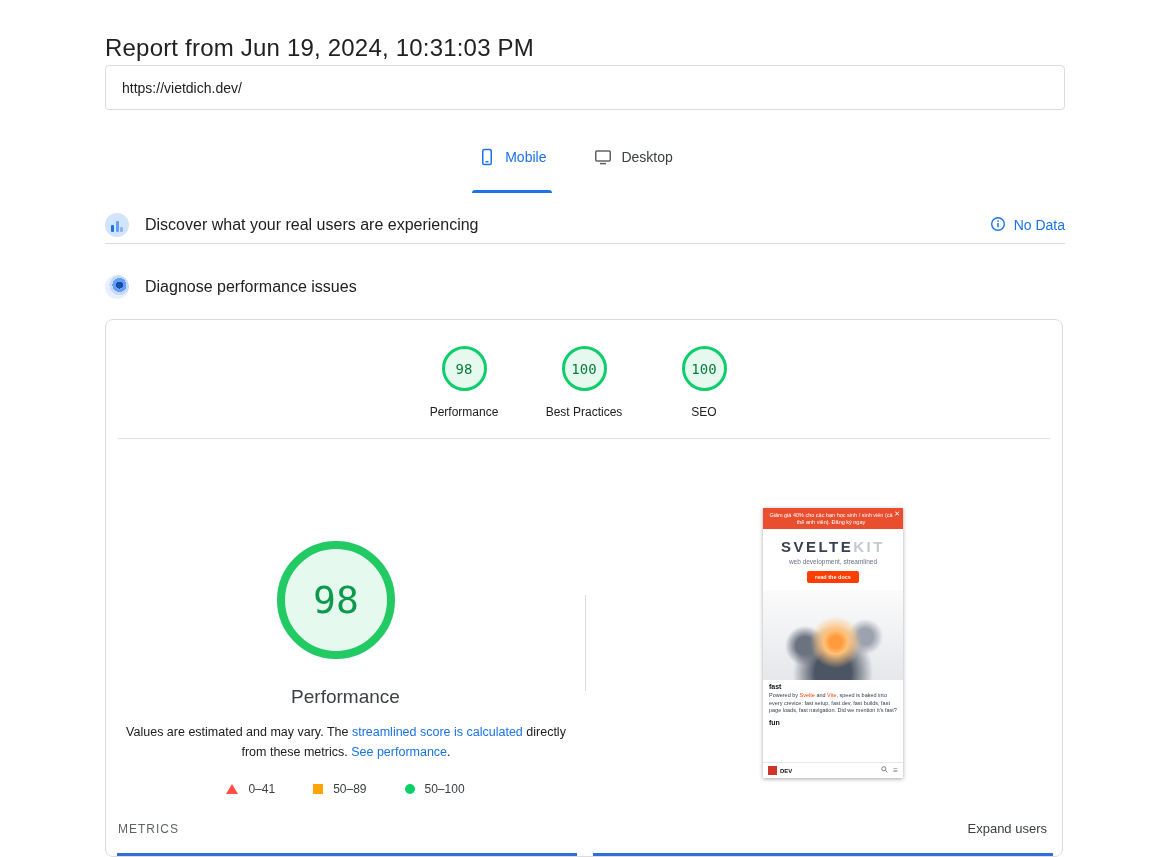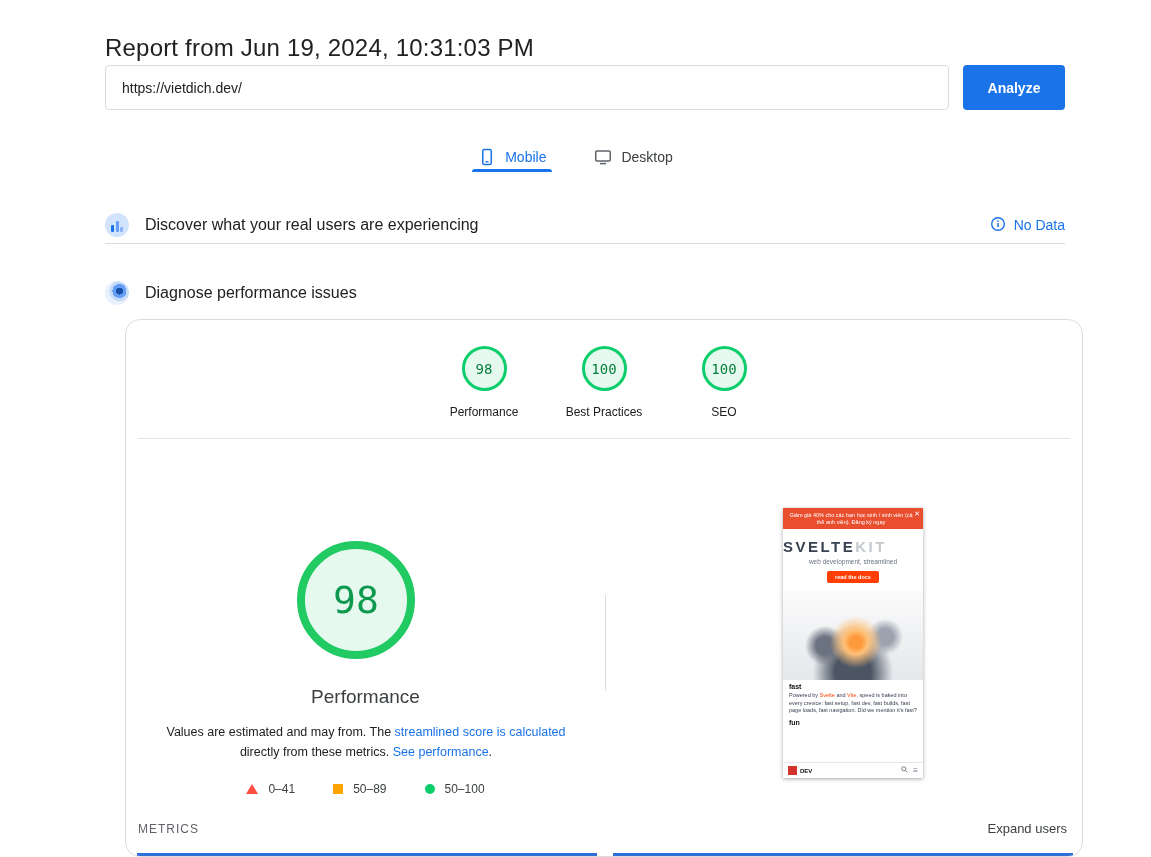--- a/index.html
+++ b/index.html
@@ -6,43 +6,43 @@
   body{width:1151px;height:857px;background:#fff;font-family:"Liberation Sans",sans-serif;color:#202124;}
   .page{position:relative;width:1151px;height:857px;overflow:hidden;background:#fff;}
 
   .page-title{position:absolute;left:105px;top:18px;font-size:24px;font-weight:400;color:#212121;letter-spacing:.2px;}
 
   .url-row{position:absolute;left:105px;top:65px;width:960px;display:flex;gap:14px;}
   .url-input{flex:1;height:45px;border:1px solid #dadce0;border-radius:4px;padding:14px 16px;font-size:14px;color:#202124;font-family:inherit;box-sizing:border-box;outline:none;}
   .analyze-btn{width:102px;height:45px;background:#1a73e8;color:#fff;border:none;border-radius:4px;font-size:14px;font-weight:700;font-family:inherit;cursor:pointer;}
 
   .tabs{position:absolute;top:140px;left:0;width:100%;display:flex;justify-content:center;gap:36px;}
-  .tab{display:flex;align-items:center;gap:9px;font-size:14px;font-weight:500;color:#3c4043;padding:8px 6px 6px;position:relative;cursor:pointer;}
+  .tab{display:flex;align-items:center;gap:9px;font-size:14px;font-weight:500;color:#3c4043;padding:8px 6px 27px;position:relative;cursor:pointer;}
   .tab svg{display:block;}
   .tab.active{color:#1a73e8;}
   .tab-underline{position:absolute;left:0;right:0;bottom:0;height:3px;background:#1a73e8;border-radius:3px 3px 0 0;}
 
   .section-row{position:absolute;left:105px;width:960px;display:flex;align-items:center;gap:16px;}
   .row-discover{top:213px;}
-  .row-diagnose{top:281px;}
+  .row-diagnose{top:275px;}
   .row-title{font-size:16px;color:#202124;}
   .row-right{margin-left:auto;display:flex;align-items:center;gap:8px;color:#1a73e8;font-size:14px;cursor:pointer;}
 
   .divider-h{position:absolute;left:105px;width:960px;height:1px;background:#dadce0;top:243px;}
 
   .field-icon{width:24px;height:24px;border-radius:50%;background:#d2e3fc;position:relative;flex:0 0 auto;}
   .field-icon .bar{position:absolute;bottom:5px;width:3px;background:#1a73e8;border-radius:1px;}
   .field-icon .b1{left:6px;height:7px;}
   .field-icon .b2{left:10.5px;height:11px;background:#669df6;}
   .field-icon .b3{left:15px;height:5px;background:#8ab4f8;}
 
   .lab-icon{width:24px;height:24px;border-radius:50%;flex:0 0 auto;
     background:radial-gradient(circle at 60% 42%,#174ea6 0 3.5px,#669df6 3.5px 7px,#c7dbf9 7px 10px,#e8f0fe 10px);}
 
-  .card{position:absolute;left:105px;top:319px;width:958px;height:538px;border:1px solid #dadce0;border-radius:15px;background:#fff;box-sizing:border-box;overflow:hidden;margin-left:20px;}
+  .card{position:absolute;left:105px;top:319px;width:958px;height:538px;border:1px solid #dadce0;border-radius:8px;background:#fff;box-sizing:border-box;overflow:hidden;}
 
   .scores-row{position:absolute;top:26px;left:0;width:100%;display:flex;justify-content:center;gap:20px;}
   .score-item{width:100px;display:flex;flex-direction:column;align-items:center;cursor:pointer;}
   .score-circle{width:45px;height:45px;border-radius:50%;border:3px solid #0cce6b;background:#e6f9ef;display:flex;align-items:center;justify-content:center;font-family:"DejaVu Sans Mono",monospace;font-size:14px;color:#077e3d;box-sizing:border-box;}
   .score-label{margin-top:14px;font-size:12px;color:#212121;white-space:nowrap;}
 
   .card-divider{position:absolute;top:118px;left:12px;right:12px;height:1px;background:#e3e3e3;}
 
   .gauge{position:absolute;left:171px;top:221px;width:118px;height:118px;border-radius:50%;border:8px solid #21ca62;background:#e6f9ef;box-sizing:border-box;display:flex;align-items:center;justify-content:center;}
   .gauge-value{font-family:"DejaVu Sans Mono",monospace;font-size:38px;color:#0d9a4e;}
@@ -55,21 +55,21 @@
   .legend-item{display:flex;align-items:center;gap:10px;}
   .tri{width:0;height:0;border-left:6px solid transparent;border-right:6px solid transparent;border-bottom:10px solid #ff4e42;}
   .sq{width:10px;height:10px;background:#ffa400;}
   .dot{width:10px;height:10px;border-radius:50%;background:#0cce6b;}
 
   .v-divider{position:absolute;left:479px;top:275px;height:96px;width:1px;background:#dadce0;}
 
   .thumb{position:absolute;left:657px;top:188px;width:140px;height:270px;background:#fff;box-shadow:0 1px 4px rgba(0,0,0,.35);display:flex;flex-direction:column;overflow:hidden;cursor:pointer;}
   .thumb-banner{background:#e94e2e;color:#fff;font-size:5.5px;line-height:7px;padding:4px 10px 3px 6px;position:relative;text-align:center;box-sizing:border-box;}
   .thumb-banner .close{position:absolute;right:3px;top:2px;font-size:7px;line-height:7px;}
-  .thumb-title{margin-top:9px;font-size:15px;letter-spacing:2.5px;font-weight:700;color:#374151;white-space:nowrap;}
+  .thumb-title{text-align:center;margin-top:9px;font-size:15px;letter-spacing:2.5px;font-weight:700;color:#374151;white-space:nowrap;}
   .thumb-title .kit{color:#c4c9d0;font-weight:600;}
   .thumb-tagline{text-align:center;font-size:6.5px;color:#6b7280;margin-top:3px;}
   .thumb-cta{margin:6px auto 0;background:#ff3e00;color:#fff;font-size:5.5px;padding:3px 8px;border-radius:2px;width:max-content;font-weight:700;}
   .thumb-img{margin-top:7px;height:90px;
     background:
       radial-gradient(circle at 52% 58%, #ff9a3c 0 6px, #ffc179 12px, rgba(255,193,121,0) 26px),
       radial-gradient(circle at 30% 62%, #6b7280 0 9px, rgba(107,114,128,0) 20px),
       radial-gradient(circle at 73% 52%, #9ca3af 0 8px, rgba(156,163,175,0) 18px),
       radial-gradient(ellipse at 50% 92%, #4b5563 0 18px, rgba(75,85,99,0) 40px),
       linear-gradient(#fbfbfb,#e5e7eb);}
@@ -92,21 +92,20 @@
 </style>
 </head>
 <body>
 
 <div class="page">
 
   <h1 class="page-title">Report from Jun 19, 2024, 10:31:03 PM</h1>
 
   <div class="url-row">
     <input class="url-input" type="text" value="https://vietdich.dev/" style="">
-    <button class="analyze-btn">Analyze</button>
   </div>
 
   <div class="tabs">
     <div class="tab active">
       <span>
         <svg width="18" height="18" viewBox="0 0 18 18">
             <rect x="4.75" y="1.5" width="8.5" height="15" rx="1.6" fill="none" stroke="currentColor" stroke-width="1.5"></rect>
             <line x1="7.5" y1="13.8" x2="10.5" y2="13.8" stroke="currentColor" stroke-width="1.4"></line>
           </svg>
       </span>
@@ -174,21 +173,21 @@
     </div>
 
     <div class="card-divider"></div>
 
     <div class="gauge">
       <span class="gauge-value">98</span>
     </div>
 
     <div class="perf-heading">Performance</div>
 
-    <div class="perf-note"><span>Values are estimated and may from. The </span><span class="link">streamlined score is calculated</span><span> directly from these metrics. </span><span class="link">See performance</span><span>.</span></div>
+    <div class="perf-note"><span>Values are estimated and may vary. The </span><span class="link">streamlined score is calculated</span><span> directly from these metrics. </span><span class="link">See performance</span><span>.</span></div>
 
     <div class="legend-row">
       <div class="legend-item">
         <span class="tri"></span>
         <span>0–41</span>
       </div>
       <div class="legend-item">
         <span class="sq"></span>
         <span>50–89</span>
       </div>

